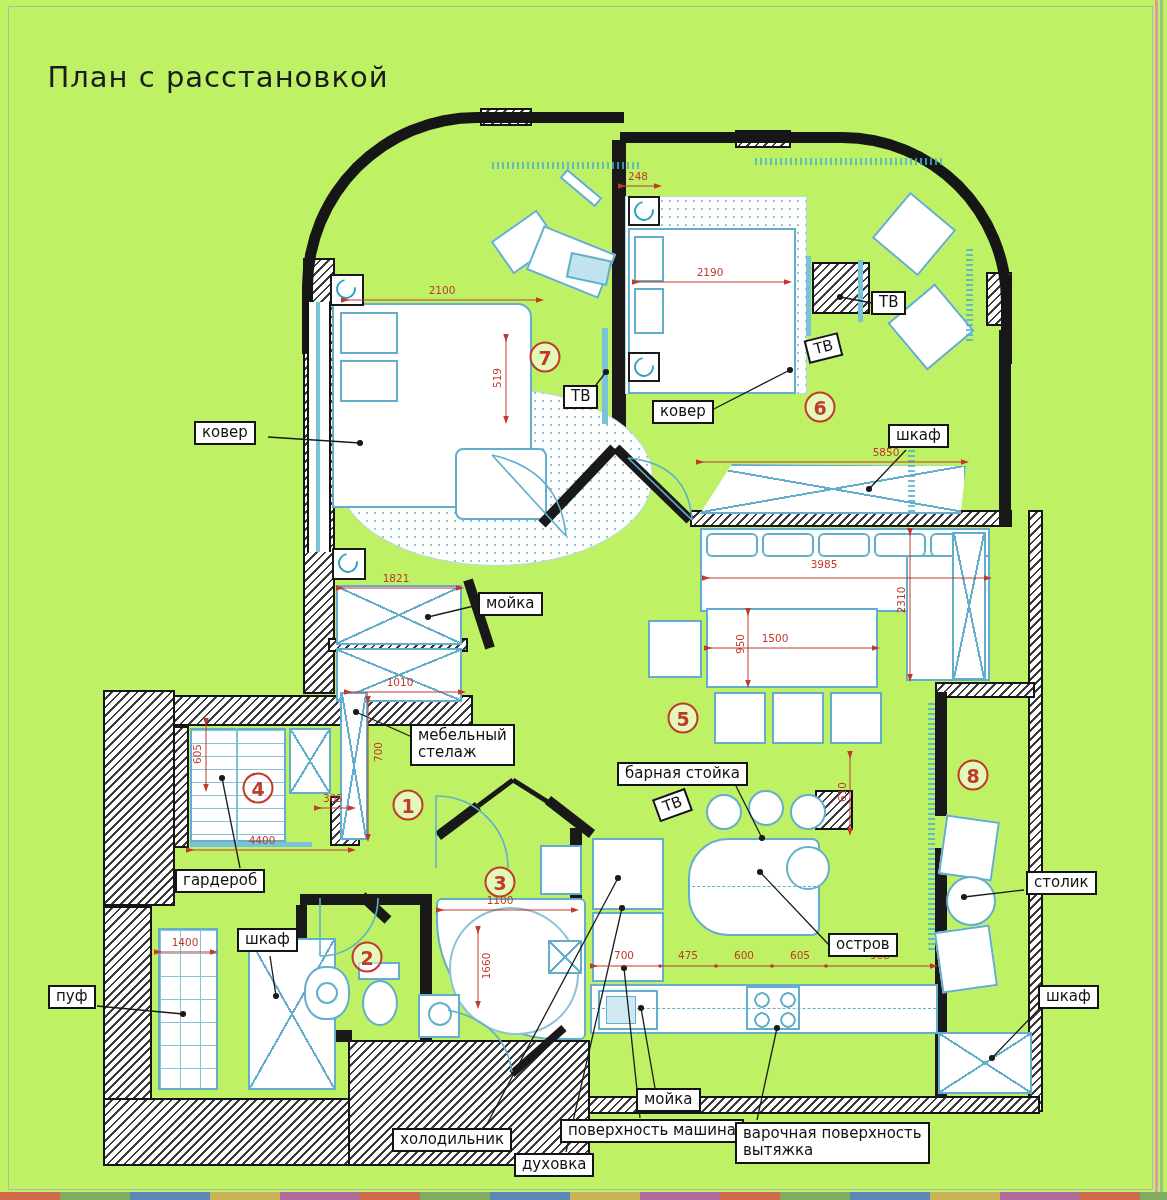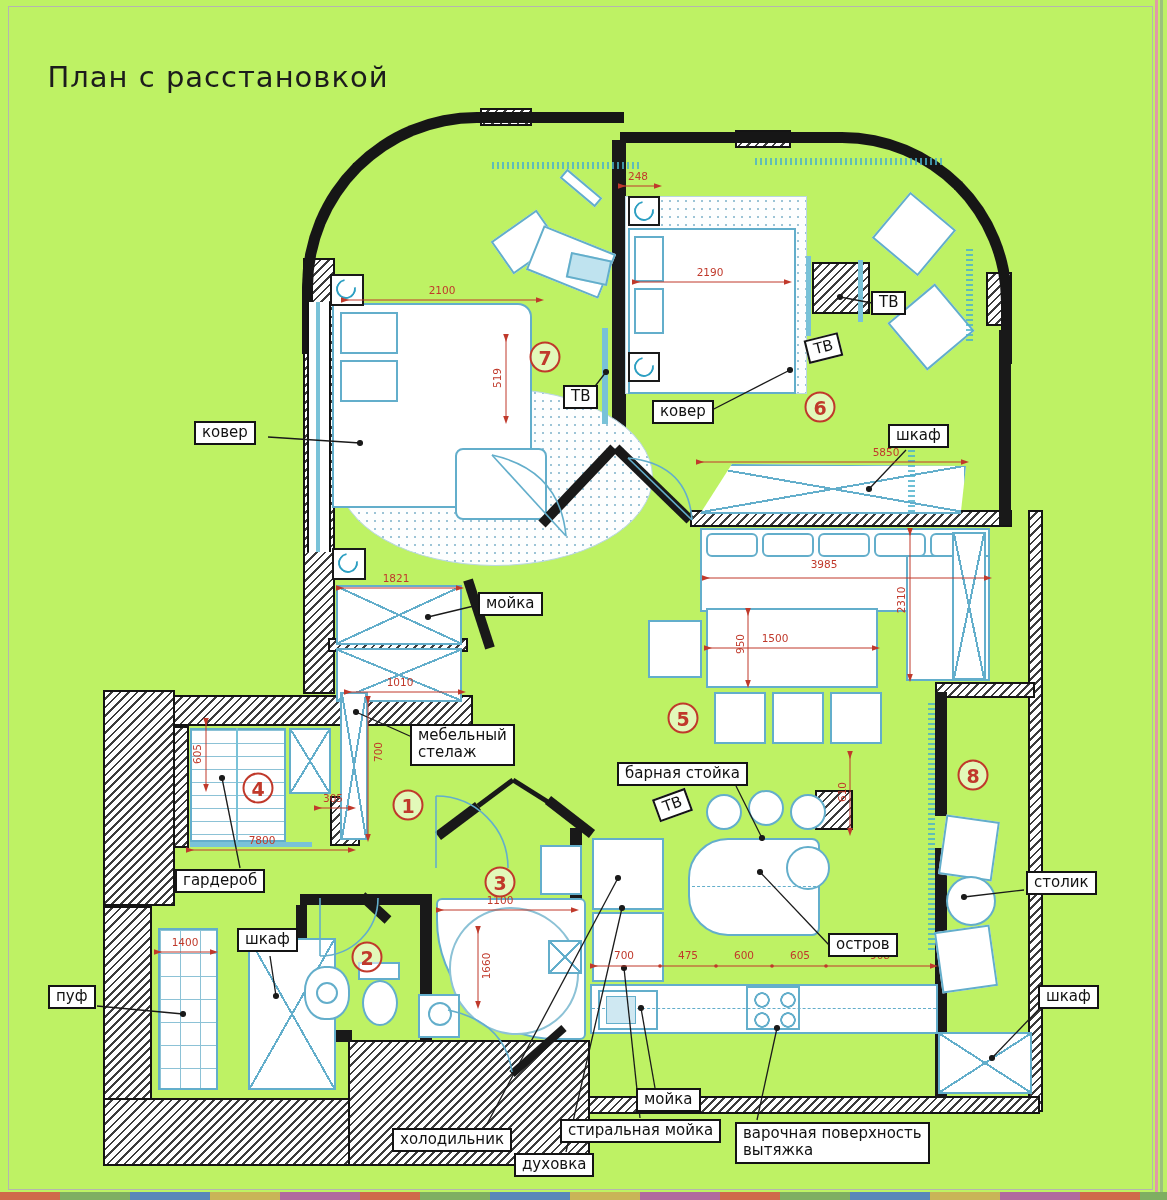--- a/index.html
+++ b/index.html
@@ -311,40 +311,40 @@
       <div class="lbl" style="left: 237px; top: 928px;">шкаф</div>
       <div class="lbl" style="left: 48px; top: 985px;">пуф</div>
       <div class="lbl" style="left: 617px; top: 762px;">барная стойка</div>
       <div class="lbl" style="left: 655px; top: 793px; transform: rotate(-20deg);">ТВ</div>
       <div class="lbl" style="left: 828px; top: 933px;">остров</div>
       <div class="lbl" style="left: 1026px; top: 871px;">столик</div>
       <div class="lbl" style="left: 1038px; top: 985px;">шкаф</div>
       <div class="lbl" style="left: 636px; top: 1088px;">мойка</div>
       <div class="lbl" style="left: 392px; top: 1128px;">холодильник</div>
       <div class="lbl" style="left: 514px; top: 1153px;">духовка</div>
-      <div class="lbl" style="left: 560px; top: 1119px;">стиральная мойка</div>
+      <div class="lbl" style="left: 560px; top: 1119px;">поверхность машина</div>
       <div class="lbl" style="left: 735px; top: 1122px;">варочная поверхность
 вытяжка</div>
     </div>
   <div id="dims-layer">
       <div class="dim" style="left: 442px; top: 290px;">2100</div>
       <div class="dim" style="left: 638px; top: 176px;">248</div>
       <div class="dim" style="left: 710px; top: 272px; text-align: right;">2190</div>
       <div class="dim rot" style="left: 497px; top: 378px;">519</div>
       <div class="dim" style="left: 838px; top: 452px; margin-left: 48px;">5850</div>
       <div class="dim" style="left: 824px; top: 564px;">3985</div>
       <div class="dim rot" style="left: 901px; top: 600px;">2310</div>
       <div class="dim" style="left: 775px; top: 638px;">1500</div>
       <div class="dim rot" style="left: 740px; top: 644px;">950</div>
       <div class="dim" style="left: 396px; top: 578px;">1821</div>
       <div class="dim" style="left: 400px; top: 682px;">1010</div>
       <div class="dim rot" style="left: 378px; top: 752px;">700</div>
       <div class="dim rot" style="left: 197px; top: 754px;">605</div>
       <div class="dim" style="left: 333px; top: 798px;">305</div>
-      <div class="dim" style="left: 262px; top: 840px;">7800</div>
+      <div class="dim" style="left: 262px; top: 840px;">4400</div>
       <div class="dim" style="left: 185px; top: 942px;">1400</div>
       <div class="dim" style="left: 500px; top: 900px;">1100</div>
       <div class="dim rot" style="left: 486px; top: 966px;">1660</div>
       <div class="dim rot" style="left: 842px; top: 792px;">610</div>
       <div class="dim" style="left: 624px; top: 955px;">700</div>
       <div class="dim" style="left: 688px; top: 955px;">475</div>
       <div class="dim" style="left: 744px; top: 955px;">600</div>
       <div class="dim" style="left: 800px; top: 955px;">605</div>
       <div class="dim" style="left: 880px; top: 955px;">908</div>
     </div>

